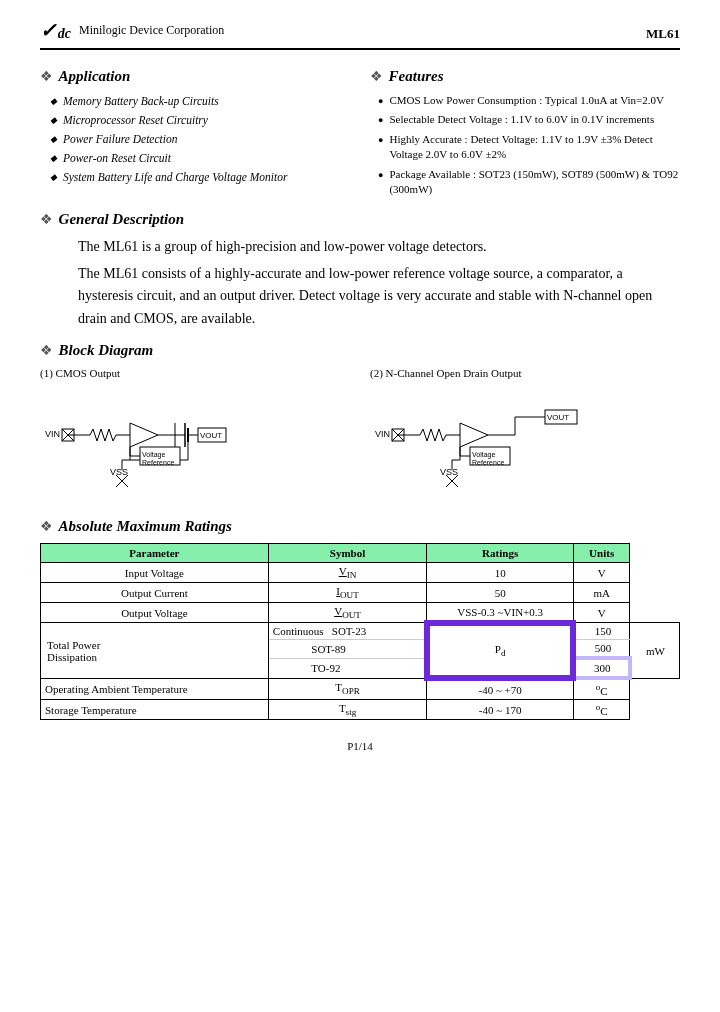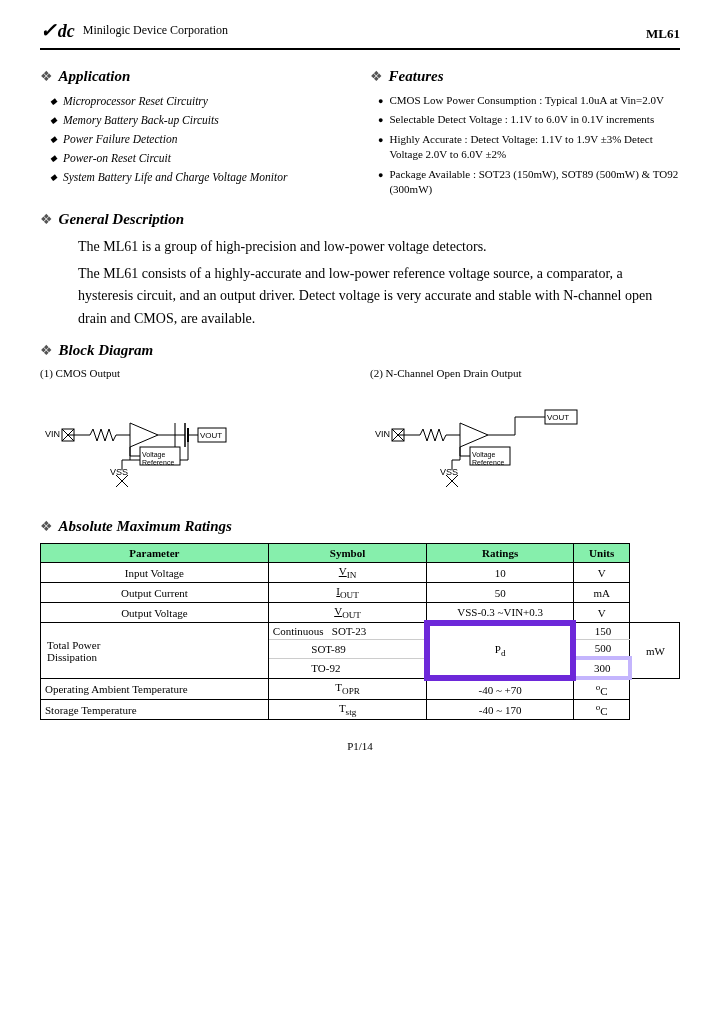--- a/index.html
+++ b/index.html
@@ -36,21 +36,21 @@
     }
     .logo-mdc {
       font-size: 22px;
       font-weight: bold;
       font-style: italic;
       display: flex;
       align-items: flex-end;
       gap: 1px;
     }
     .logo-dc {
-      font-size: 18px;
+      font-size: 14px;
       font-weight: bold;
       vertical-align: super;
     }
     .logo-text {
       font-size: 12px;
       font-style: normal;
     }
     .header-partnum {
       font-size: 13px;
       font-weight: bold;
@@ -207,22 +207,22 @@
 
 
   <div class="two-col">
 
     <div class="col-left">
       <div class="section-header">
         <span class="diamond-bullet">❖</span>
         <span class="section-title">Application</span>
       </div>
       <ul class="app-list">
+        <li>Memory Battery Back-up Circuits</li>
         <li>Microprocessor Reset Circuitry</li>
-        <li>Memory Battery Back-up Circuits</li>
         <li>Power Failure Detection</li>
         <li>Power-on Reset Circuit</li>
         <li>System Battery Life and Charge Voltage Monitor</li>
       </ul>
     </div>
 
     <div class="col-right">
       <div class="section-header">
         <span class="diamond-bullet">❖</span>
         <span class="section-title">Features</span>

